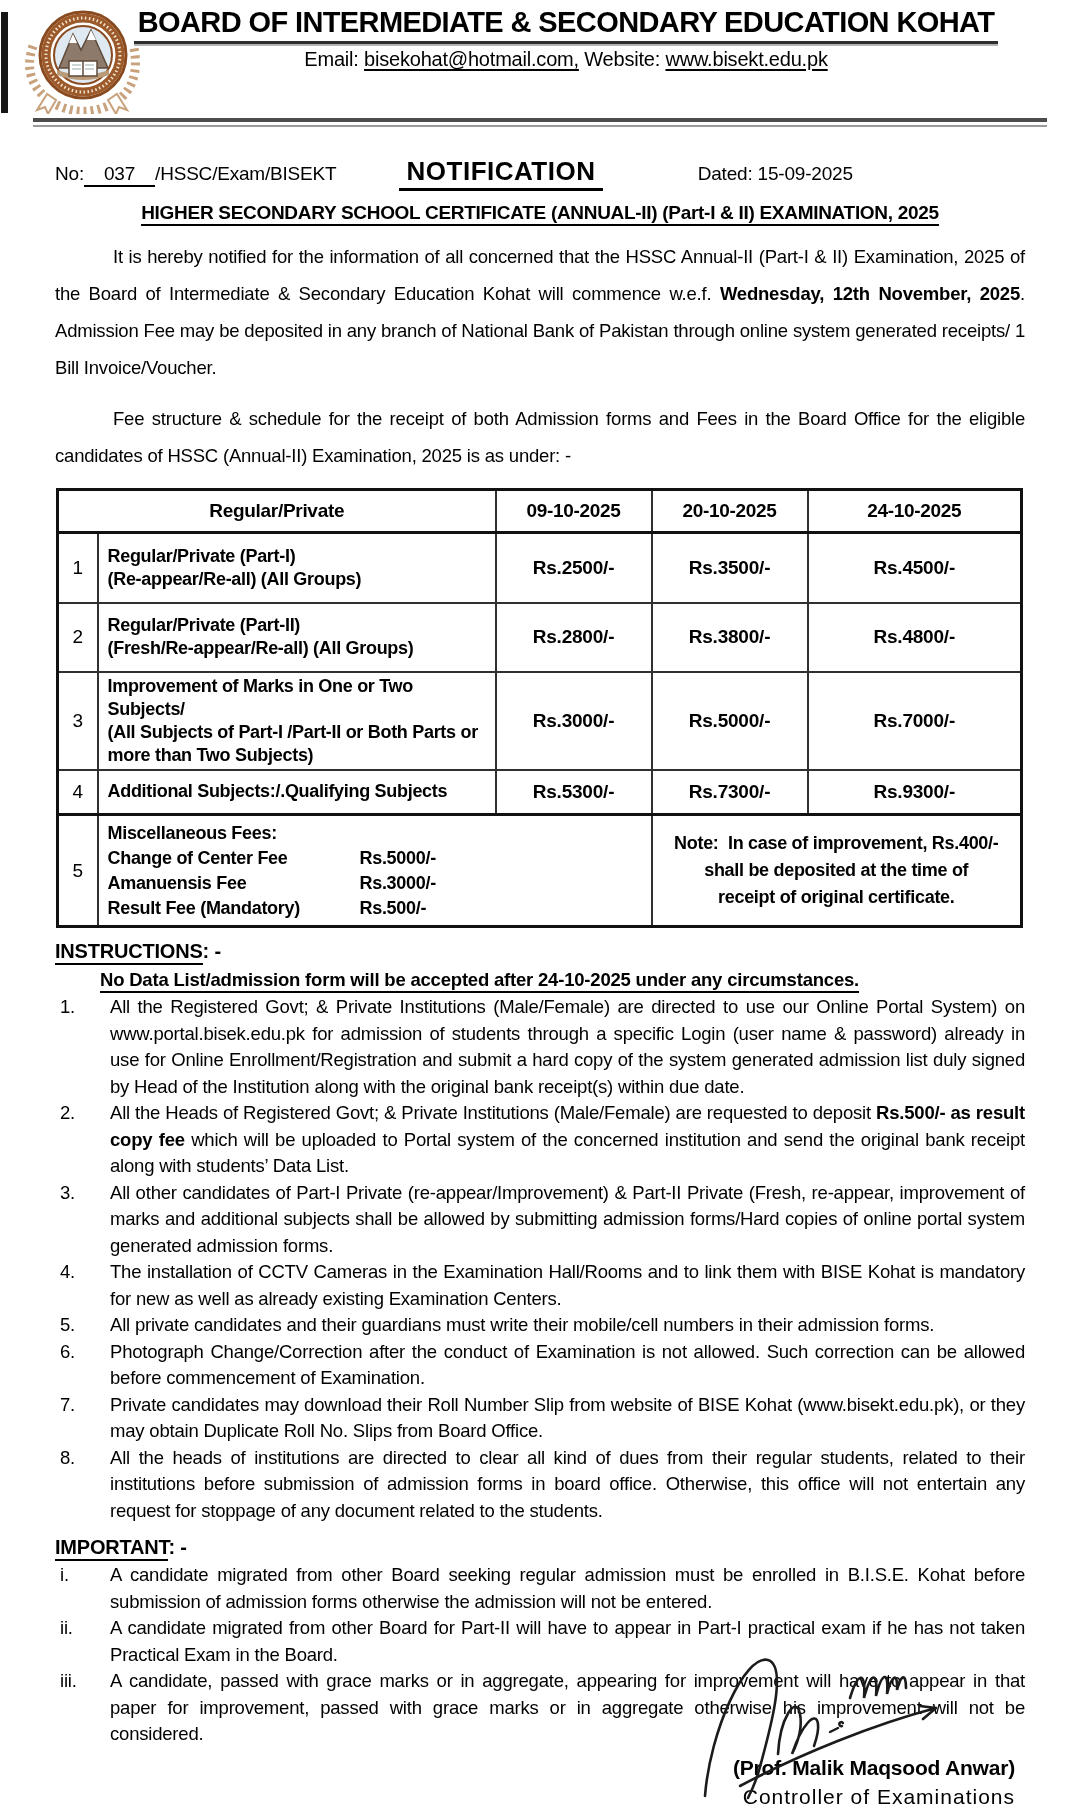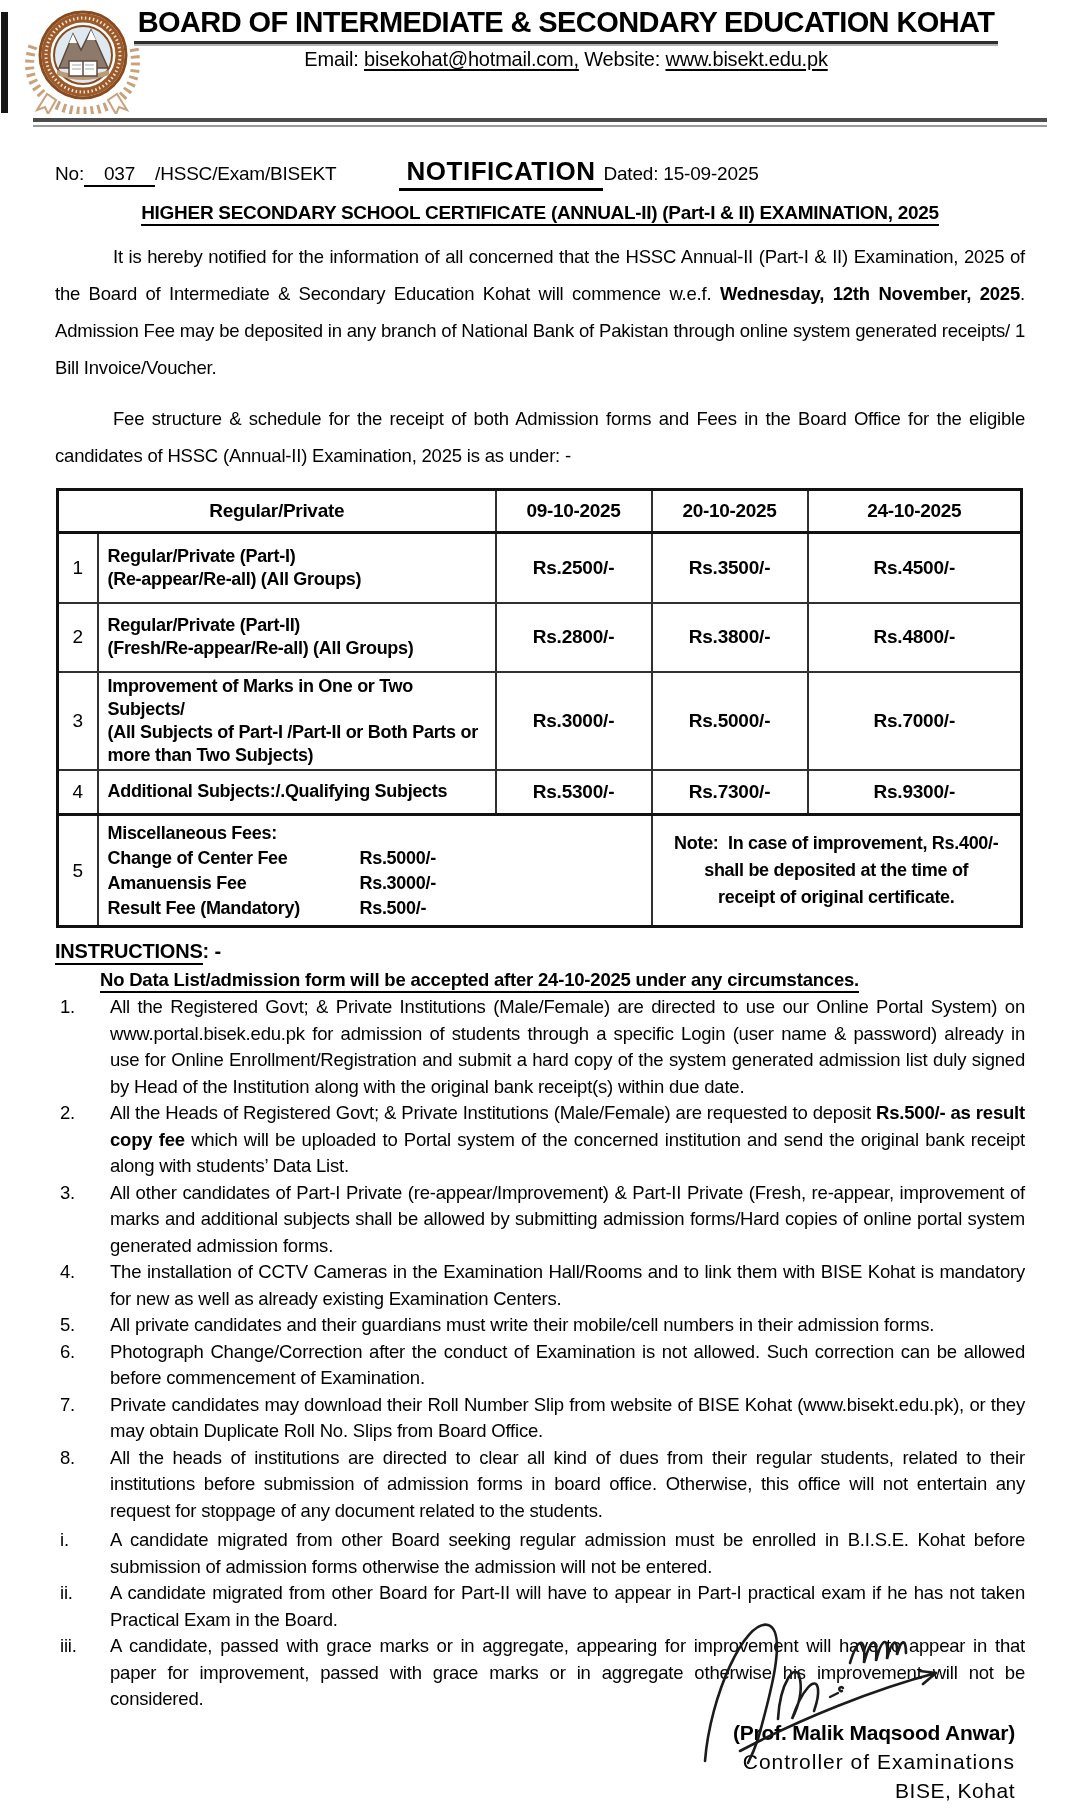--- a/index.html
+++ b/index.html
@@ -23,21 +23,21 @@
   .contact2{font-size:20px;margin-top:4px;letter-spacing:-0.2px;}
   .ul{text-decoration:underline;text-underline-offset:3px;}
 
   .rule{margin:6px -22px 0 -22px;border-top:4px solid #4c4c4c;border-bottom:2px solid #9a9a9a;height:3px;}
 
   
   .ref-line{display:flex;align-items:baseline;margin-top:15px;font-size:19px;letter-spacing:-0.2px;}
   .ref-no{flex:1;white-space:nowrap;margin-top:21px;}
   .no-val{display:inline-block;border-bottom:2px solid #000;padding:0 20px;}
   .ref-title{font-size:26px;font-weight:bold;border-bottom:3px solid #000;padding:0 8px 1px 8px;letter-spacing:0.5px;}
-  .ref-dated{flex:1;text-align:left;padding-right:78px;white-space:nowrap;}
+  .ref-dated{flex:1;text-align:center;padding-right:78px;white-space:nowrap;}
 
   .subject{text-align:center;margin-top:11px;font-size:19px;font-weight:bold;letter-spacing:-0.3px;}
   .subject .sub-ul{border-bottom:2.5px solid #000;padding-bottom:1px;}
 
   
   .para{margin-top:14px;font-size:18.5px;line-height:37px;text-align:justify;text-indent:58px;letter-spacing:-0.2px;}
   .b{font-weight:bold;}
 
   
   table.fee-table{table-layout:fixed;border-collapse:collapse;width:964px;margin:14px 0 0 1px;border:3px solid #111;}
@@ -241,20 +241,23 @@
     <div class="oitem">
       <span class="marker">7.</span>
       <span class="itext">Private candidates may download their Roll Number Slip from website of BISE Kohat (www.bisekt.edu.pk), or they may obtain Duplicate Roll No. Slips from Board Office.</span>
     </div>
     <div class="oitem">
       <span class="marker">8.</span>
       <span class="itext">All the heads of institutions are directed to clear all kind of dues from their regular students, related to their institutions before submission of admission forms in board office. Otherwise, this office will not entertain any request for stoppage of any document related to the students.</span>
     </div>
   </div>
 
+  <div class="section-head">
+    <span class="hd-ul">IMPORTANT</span><span>: -</span>
+  </div>
   <div class="olist">
     <div class="oitem">
       <span class="marker">i.</span>
       <span class="itext">A candidate migrated from other Board seeking regular admission must be enrolled in B.I.S.E. Kohat before submission of admission forms otherwise the admission will not be entered.</span>
     </div>
     <div class="oitem">
       <span class="marker">ii.</span>
       <span class="itext">A candidate migrated from other Board for Part-II will have to appear in Part-I practical exam if he has not taken Practical Exam in the Board.</span>
     </div>
     <div class="oitem">

